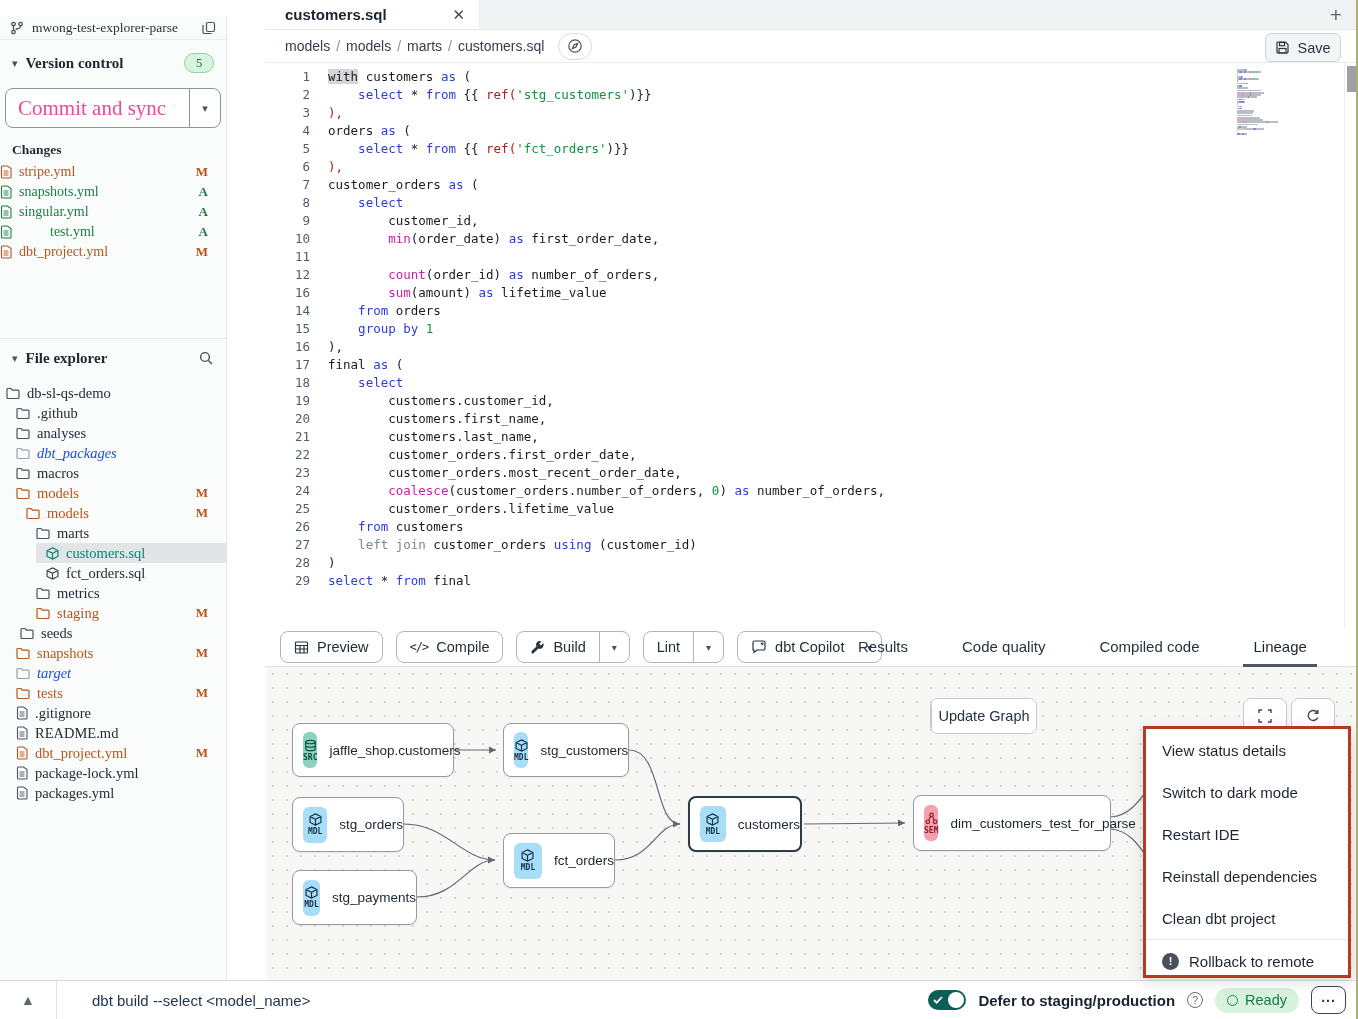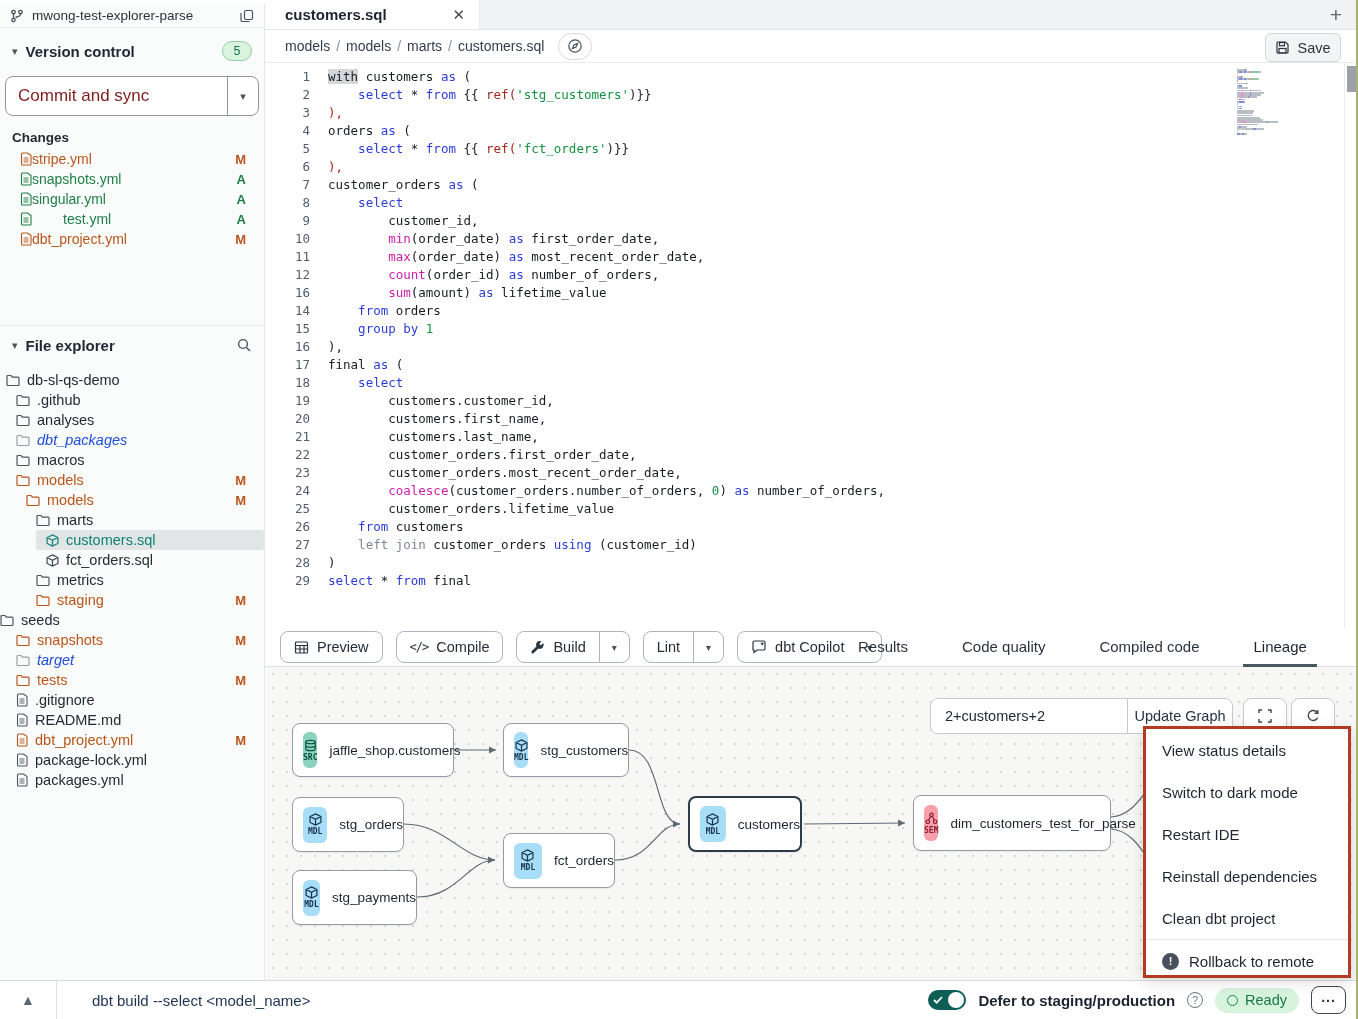--- a/index.html
+++ b/index.html
@@ -1,37 +1,37 @@
 <!DOCTYPE html>
 <html><head>
 <meta charset="utf-8">
 <style>
   * { margin:0; padding:0; box-sizing:border-box; }
   html,body { width:1358px; height:1019px; overflow:hidden; background:#fff;
     font-family:"Liberation Sans", sans-serif; color:#232b35; }
   svg { display:block; }
 
   
-  #sidebar { position:absolute; left:0; top:4px; width:265px; height:980px;
-    background:#fafbfb; border-right:1px solid #e3e6e8; }
+  #sidebar { position:absolute; left:0; top:16px; width:227px; height:980px;
+    background:#fafbfb; border-right:1px solid #e3e6e8;font-family:Liberation Serif, serif; }
   .proj-row { height:24px; display:flex; align-items:center; gap:8px; padding:0 10px;
     border-bottom:1px solid #eceef0; }
   .proj-name { font-size:13.5px; color:#2a333d; flex:1; white-space:nowrap; overflow:hidden; }
   .sec-head { display:flex; align-items:center; gap:8px; padding:0 12px; height:34px; margin-top:6px; }
   .sec-title { font-weight:bold; font-size:15px; color:#1f2732; flex:1; }
   .chev { color:#49525c; font-size:11px; }
   .vc-badge { background:#d9f3de; border:1px solid #8fd0a4; color:#177245;
     font-size:12.5px; min-width:30px; height:20px; border-radius:10px;
     display:flex; align-items:center; justify-content:center; }
   .commit-btn { margin:8px 5px 0 5px; height:40px; border:1px solid #8d969e; border-radius:8px;
     background:#fff; display:flex; align-items:stretch; overflow:hidden; }
-  .commit-label { flex:1; display:flex; align-items:center; padding-left:12px; font-size:17px; color:#7f1d1d; }
+  .commit-label { flex:1; display:flex; align-items:center; padding-left:12px; font-size:21px; color:#ec4899; }
   .commit-caret { width:31px; border-left:1px solid #8d969e; display:flex; align-items:center; justify-content:center; color:#49525c; font-size:11px; }
   .changes-label { font-weight:bold; font-size:13.5px; color:#1f2732; padding:14px 0 4px 12px; }
-  .chg-row { height:20px; display:flex; align-items:center; padding-left:20px; font-size:14px; }
+  .chg-row { height:20px; display:flex; align-items:center; gap:7px; font-size:14px; }
   .chg-name { flex:1; }
   .chg-status { font-weight:bold; font-size:13px; padding-right:18px; }
   .st-M { color:#b8551b; } .st-A { color:#1e7e45; }
   .sidebar-div { border-top:1px solid #e6e9ea; margin-top:76px; }
   
   .tree { margin-top:8px; }
   .tree-row { height:20px; display:flex; align-items:center; gap:7px; font-size:14.5px; position:relative; }
   .tree-row .lbl { white-space:nowrap; }
   .tree-row .right-status { position:absolute; right:18px; font-weight:bold; font-size:13px; }
   .tree-row.muted .lbl { color:#1d4ed8; font-style:italic; }
@@ -324,21 +324,21 @@
       <div class="tree-row modified">
         <span class="inner-bg" style="margin-left: 36px;">
           <svg width="14" height="13" viewBox="0 0 14 13">
             <path d="M1 2.5 a1 1 0 0 1 1-1 h3 l1.4 1.6 H12 a1 1 0 0 1 1 1 V10.5 a1 1 0 0 1 -1 1 H2 a1 1 0 0 1 -1 -1 Z" fill="none" stroke="#b8551b" stroke-width="1.2"></path>
           </svg>
           <span class="lbl" style="color: rgb(184, 85, 27);">staging</span>
         </span>
         <span class="right-status st-M">M</span>
       </div>
       <div class="tree-row">
-        <span class="inner-bg" style="margin-left: 0;">
+        <span class="inner-bg" style="margin-left: 20px;">
           <svg width="14" height="13" viewBox="0 0 14 13">
             <path d="M1 2.5 a1 1 0 0 1 1-1 h3 l1.4 1.6 H12 a1 1 0 0 1 1 1 V10.5 a1 1 0 0 1 -1 1 H2 a1 1 0 0 1 -1 -1 Z" fill="none" stroke="#4a5560" stroke-width="1.2"></path>
           </svg>
           <span class="lbl">seeds</span>
         </span>
       </div>
       <div class="tree-row modified">
         <span class="inner-bg" style="margin-left: 16px;">
           <svg width="14" height="13" viewBox="0 0 14 13">
             <path d="M1 2.5 a1 1 0 0 1 1-1 h3 l1.4 1.6 H12 a1 1 0 0 1 1 1 V10.5 a1 1 0 0 1 -1 1 H2 a1 1 0 0 1 -1 -1 Z" fill="none" stroke="#b8551b" stroke-width="1.2"></path>
@@ -483,21 +483,20 @@
       <div class="code-line">
         <span class="gut">9</span>
         <span class="src"><span class="tk-t">        customer_id,</span></span>
       </div>
       <div class="code-line">
         <span class="gut">10</span>
         <span class="src"><span class="tk-t">        </span><span class="tk-f">min</span><span class="tk-t">(order_date) </span><span class="tk-k">as</span><span class="tk-t"> first_order_date,</span></span>
       </div>
       <div class="code-line">
         <span class="gut">11</span>
-        <span class="src"><span class="tk-t">        </span><span class="tk-f">max</span><span class="tk-t">(order_date) </span><span class="tk-k">as</span><span class="tk-t"> most_recent_order_date,</span></span>
       </div>
       <div class="code-line">
         <span class="gut">12</span>
         <span class="src"><span class="tk-t">        </span><span class="tk-f">count</span><span class="tk-t">(order_id) </span><span class="tk-k">as</span><span class="tk-t"> number_of_orders,</span></span>
       </div>
       <div class="code-line">
         <span class="gut">16</span>
         <span class="src"><span class="tk-t">        </span><span class="tk-f">sum</span><span class="tk-t">(amount) </span><span class="tk-k">as</span><span class="tk-t"> lifetime_value</span></span>
       </div>
       <div class="code-line">
@@ -851,21 +850,20 @@
             <circle cx="9.4" cy="9" r="1.6" fill="none" stroke="#8c1f2e" stroke-width="1.1"></circle>
             <path d="M5.2 4 L3.4 7.6 M6.8 4 L8.6 7.6" stroke="#8c1f2e" stroke-width="1.1"></path>
           </svg>
           <span class="btxt">SEM</span>
         </div>
         <span class="nlabel">dim_customers_test_for_parse</span>
       </div>
     </div>
 
   <div id="graph-filter">
-    <input type="text" value="2+customers+2" style="">
     <div id="update-graph">Update Graph</div>
   </div>
   <div class="gbtn" id="expand-btn">
     <svg width="16" height="16" viewBox="0 0 16 16" fill="none" stroke="#3c4650" stroke-width="1.4">
       <path d="M2 5 V2 h3 M11 2 h3 v3 M14 11 v3 h-3 M5 14 H2 v-3"></path>
     </svg>
   </div>
   <div class="gbtn" id="refresh-btn">
     <svg width="16" height="16" viewBox="0 0 16 16" fill="none" stroke="#3c4650" stroke-width="1.4">
       <path d="M12.8 9.5 A 5 5 0 1 1 12.6 5"></path>

